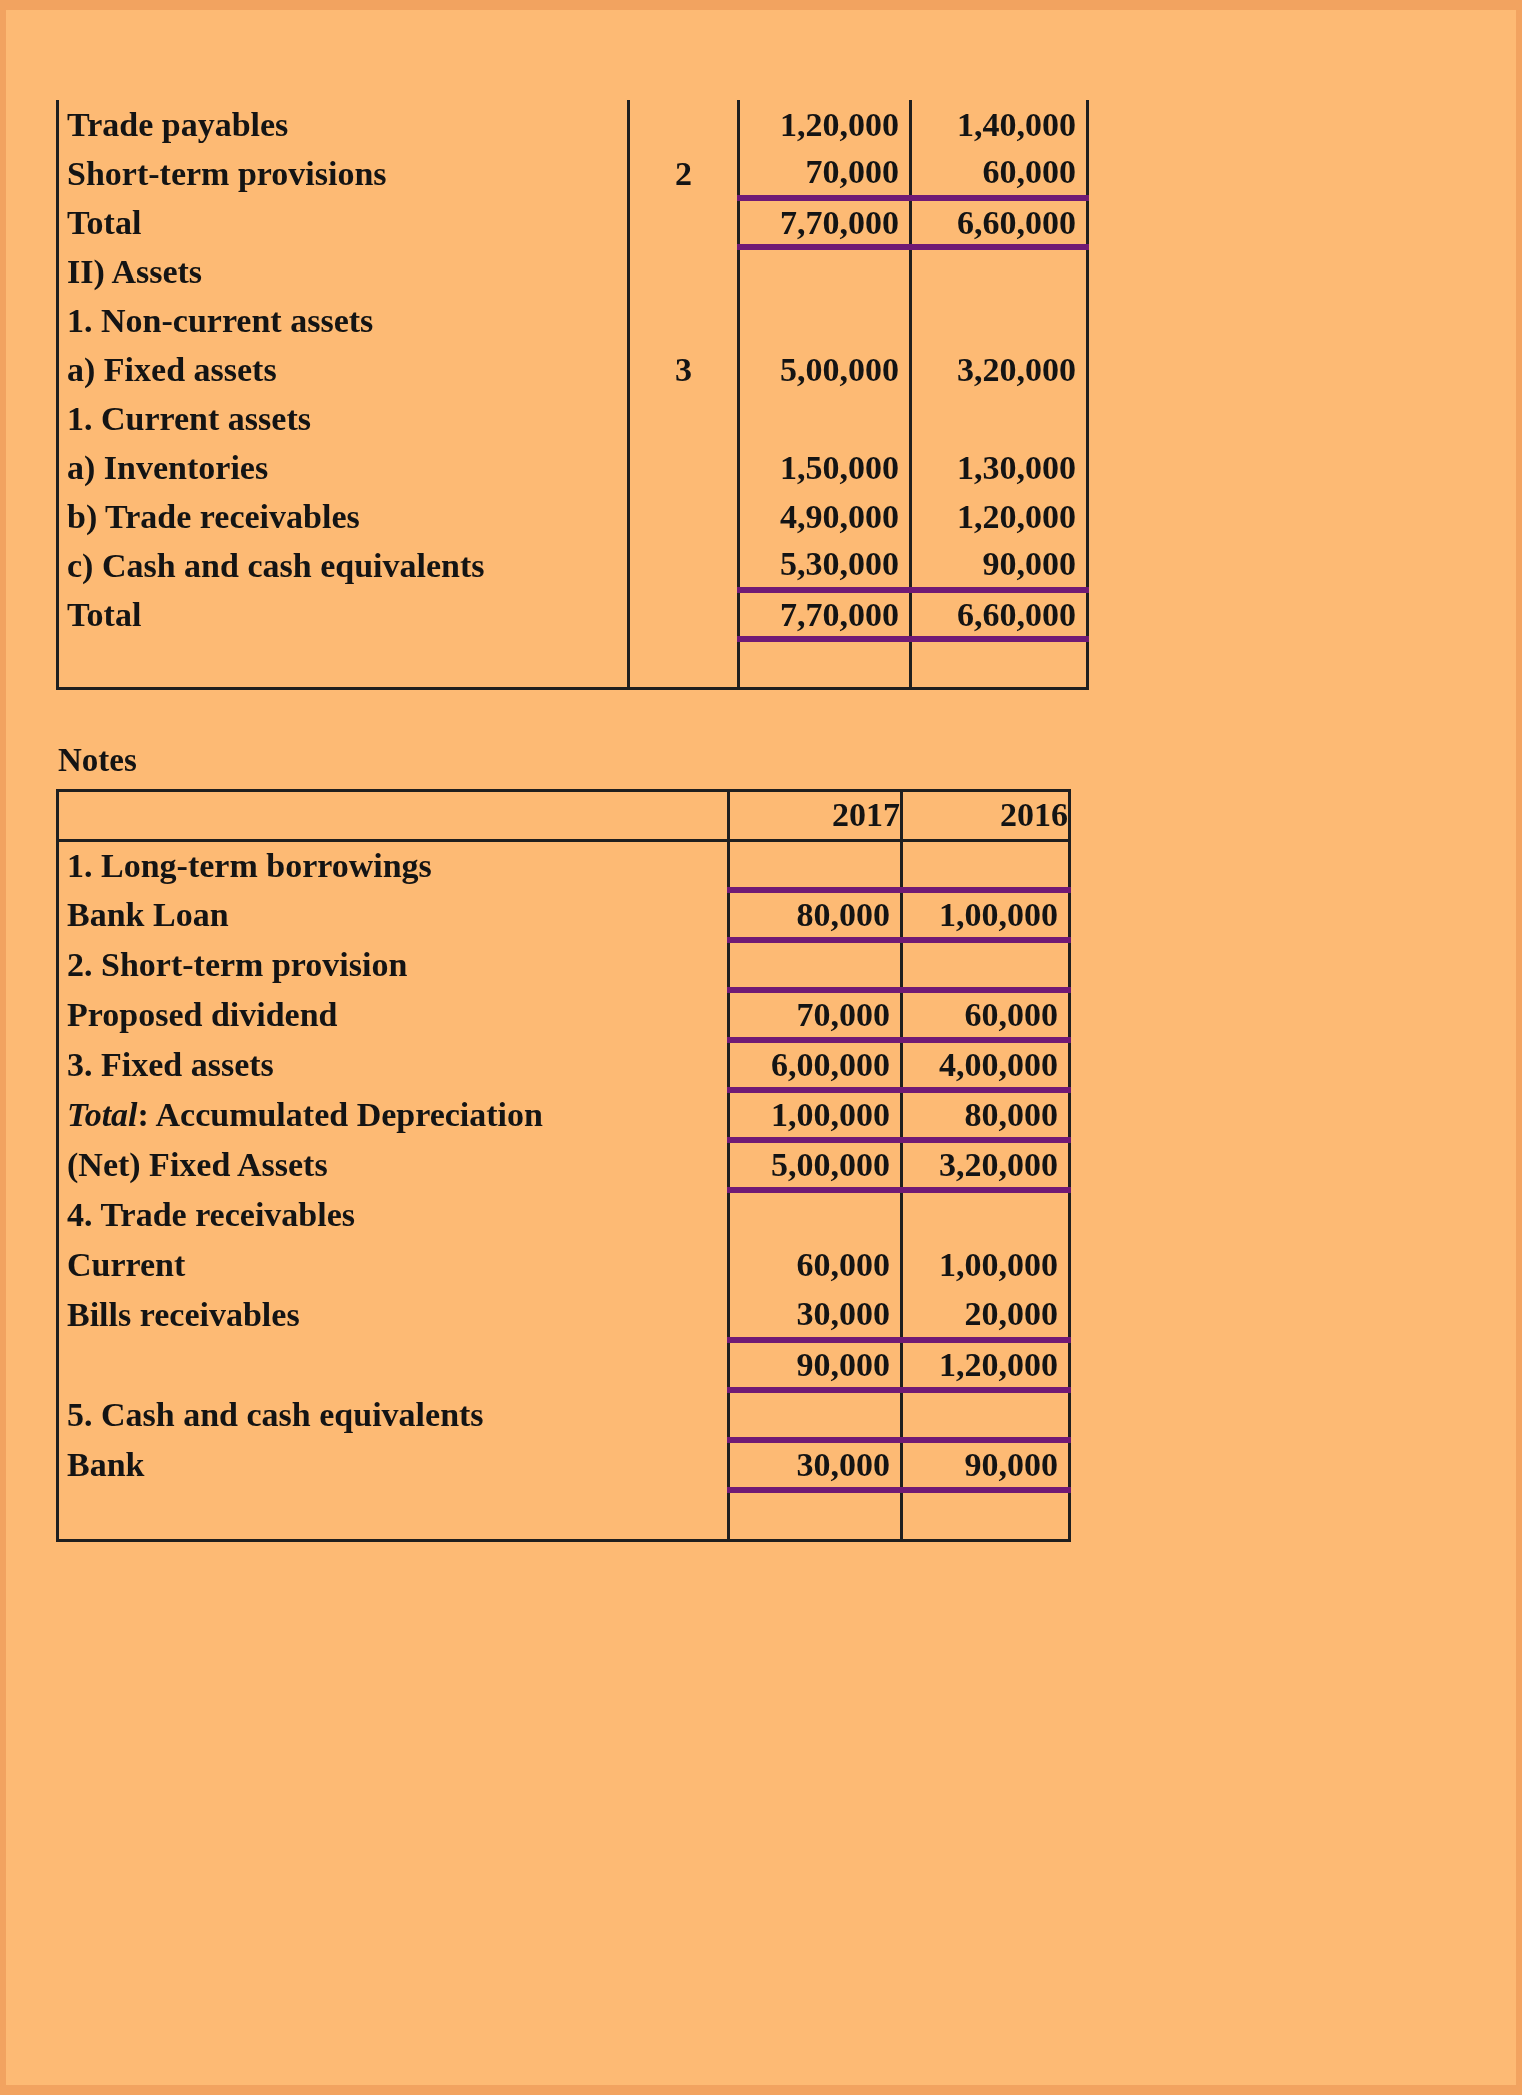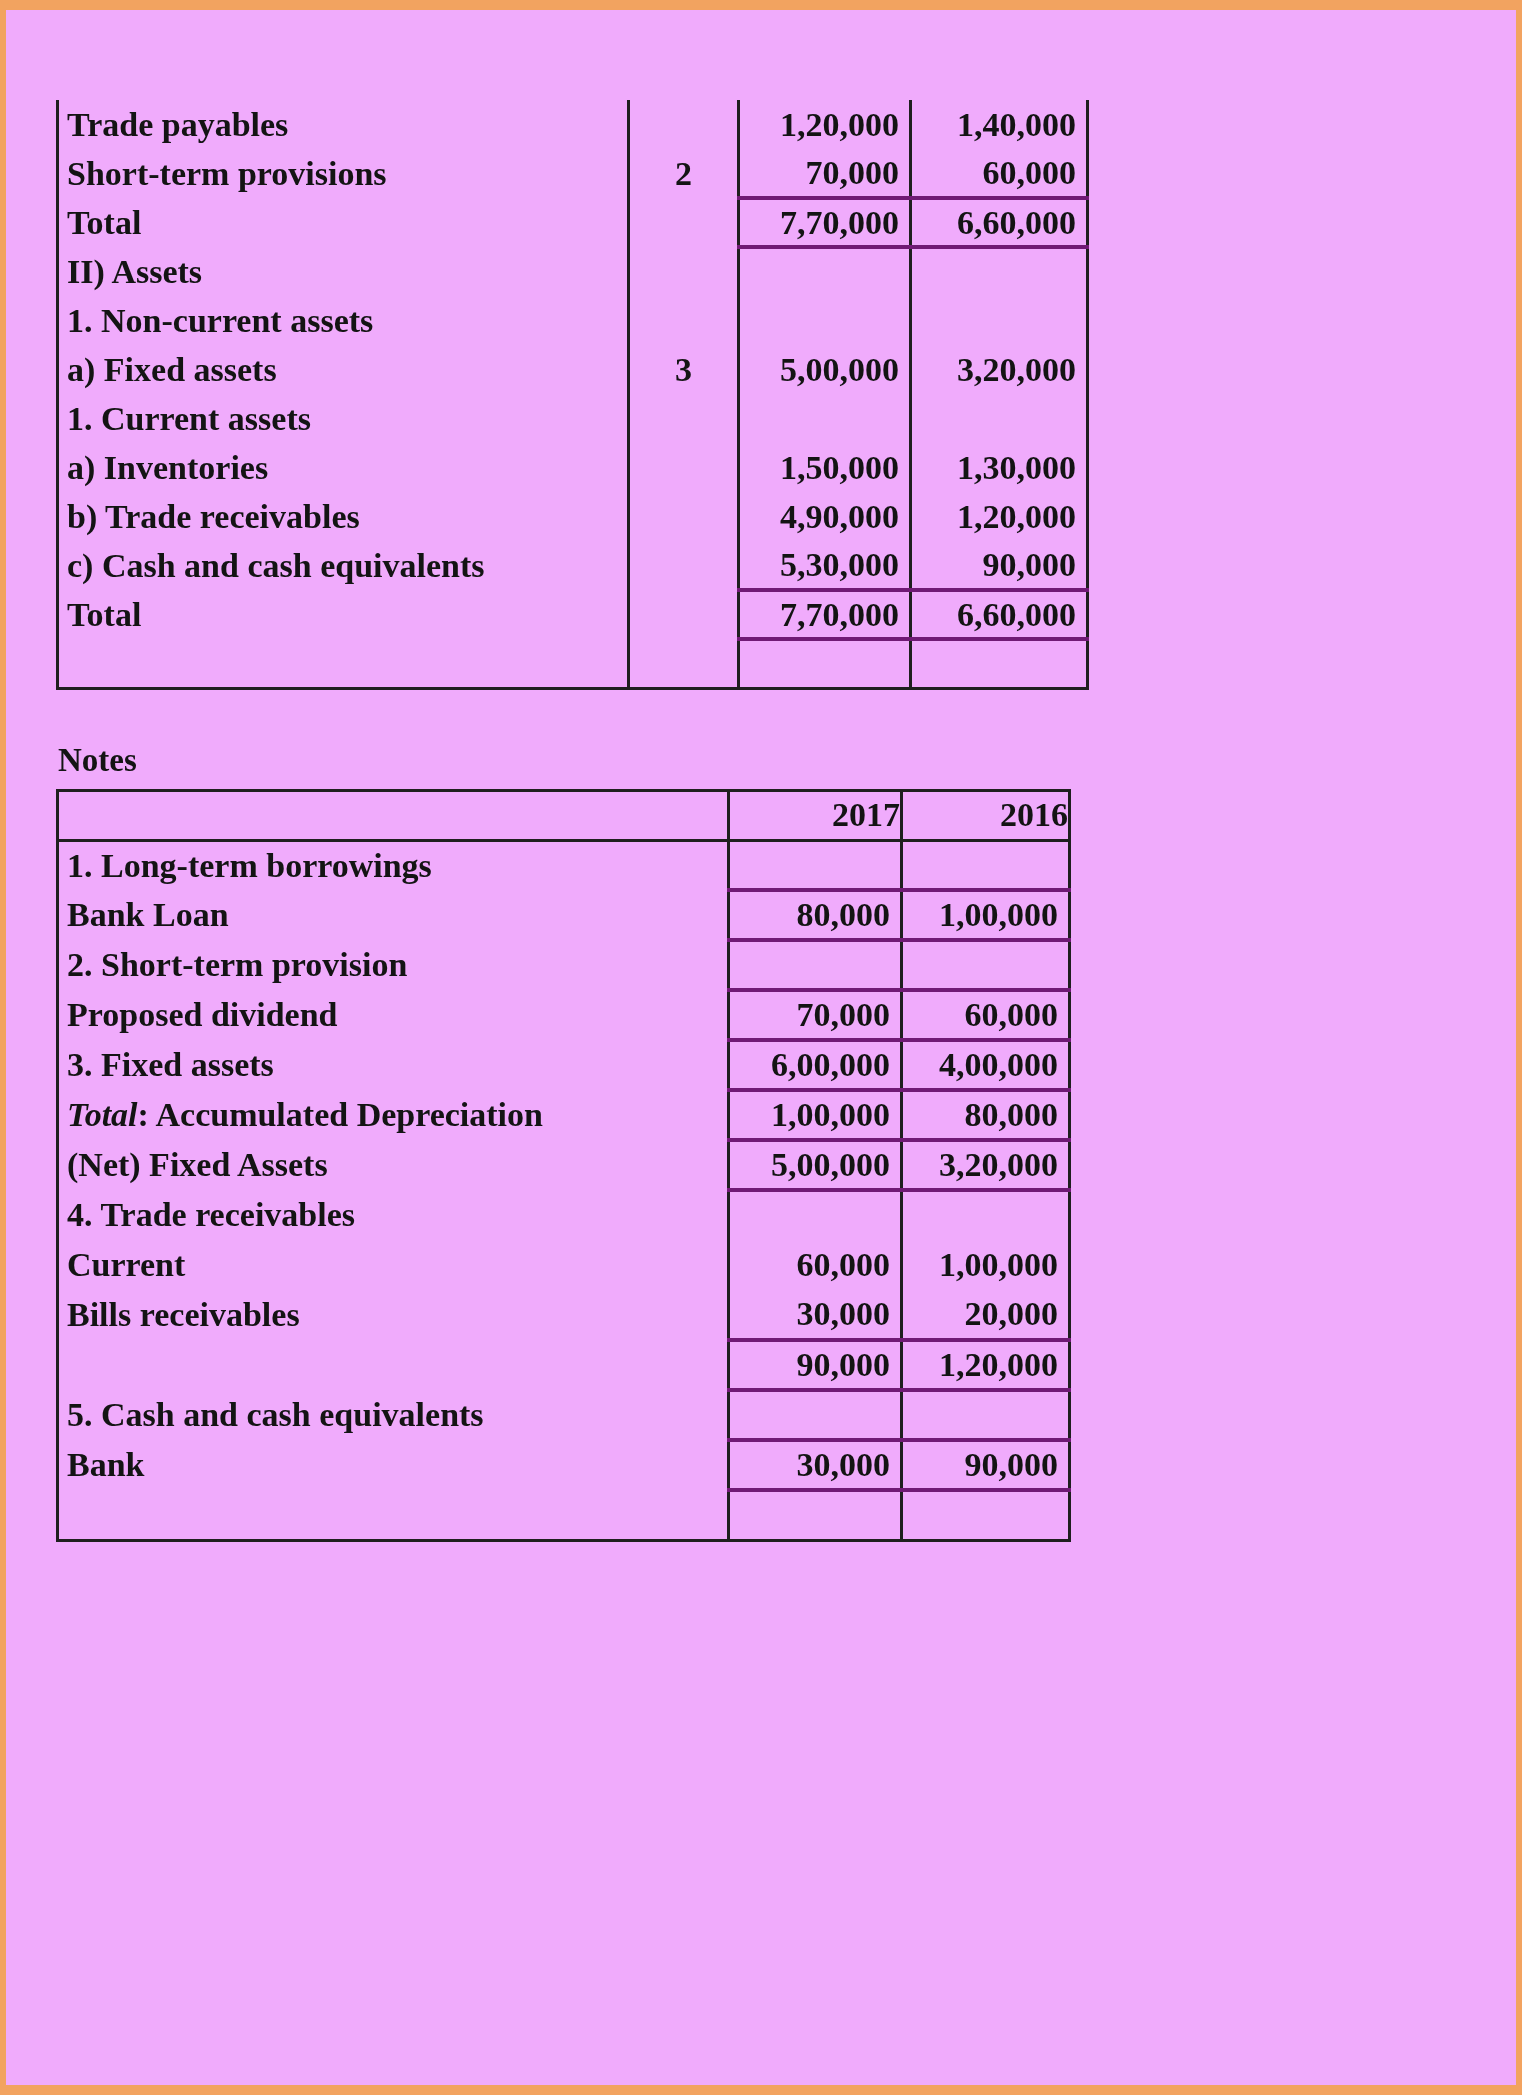--- a/index.html
+++ b/index.html
@@ -2,21 +2,21 @@
 <html><head>
 <meta charset="utf-8">
 <style>
   * { margin:0; padding:0; box-sizing:border-box; }
   html,body { background:#ffffff; }
   body { font-family:"Liberation Serif","DejaVu Serif",serif; }
 
   .page {
     position:relative;
     width:1522px; height:2095px;
-    background:#f0abfc;
+    background:#fdba74;
     border-style:solid;
     border-width:10px 6px 10px 6px;
     border-color:#f2a360;
     padding:90px 40px 0 50px;
     overflow:hidden;
   }
 
   table { border-collapse:collapse; table-layout:fixed; }
   td {
     font-size:34px; font-weight:bold; color:#141414;
@@ -28,21 +28,21 @@
   .bs tr { height:49px; }
 
   
   .nt { width:1012px; border:3px solid #1f1f1f; margin-top:10px; }
   .nt tr { height:50px; }
 
   td.lbl { padding-left:8px; }
   td.note { text-align:center; border-left:3px solid #1f1f1f; }
   td.amt { text-align:right; padding-right:10px; border-left:3px solid #1f1f1f; }
   .bs td.b { border-right:3px solid #1f1f1f; }
-  tr.rb td.amt { border-bottom:4px solid #701a75; }
+  tr.rb td.amt { border-bottom:6px solid #701a75; }
   .nt tr.hd td { border-bottom:3px solid #1f1f1f; }
   td.hdr { text-align:right; padding-right:0; }
   td.lbl i { font-style:italic; }
 
   .notes-heading {
     font-size:33px; font-weight:bold; color:#141414;
     margin:52px 0 0 2px;
   }
 </style>
 </head>

